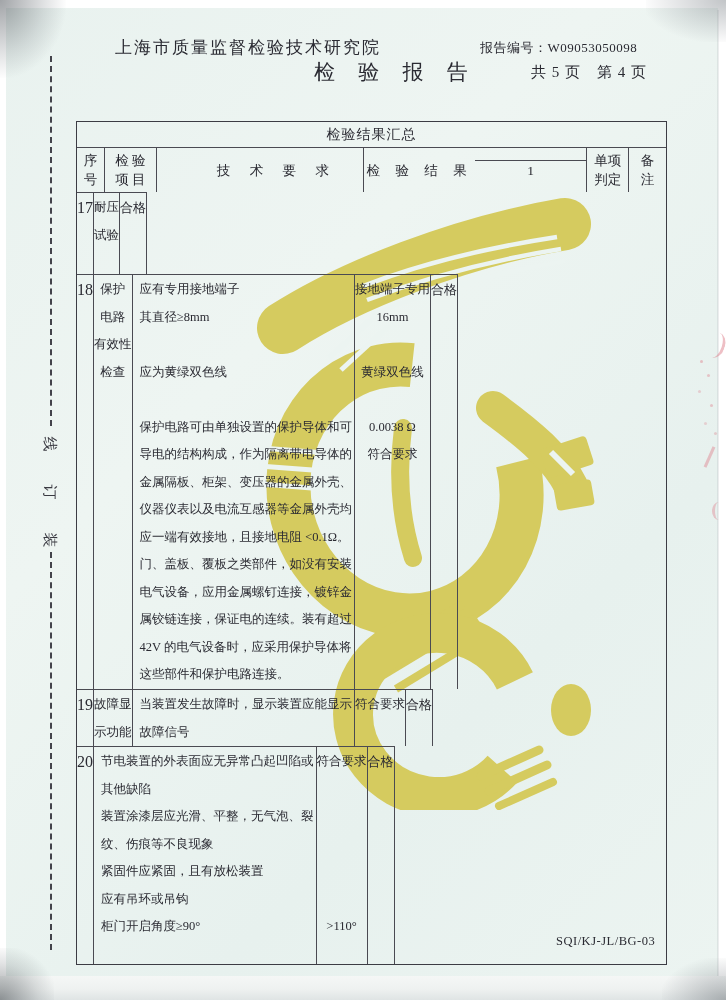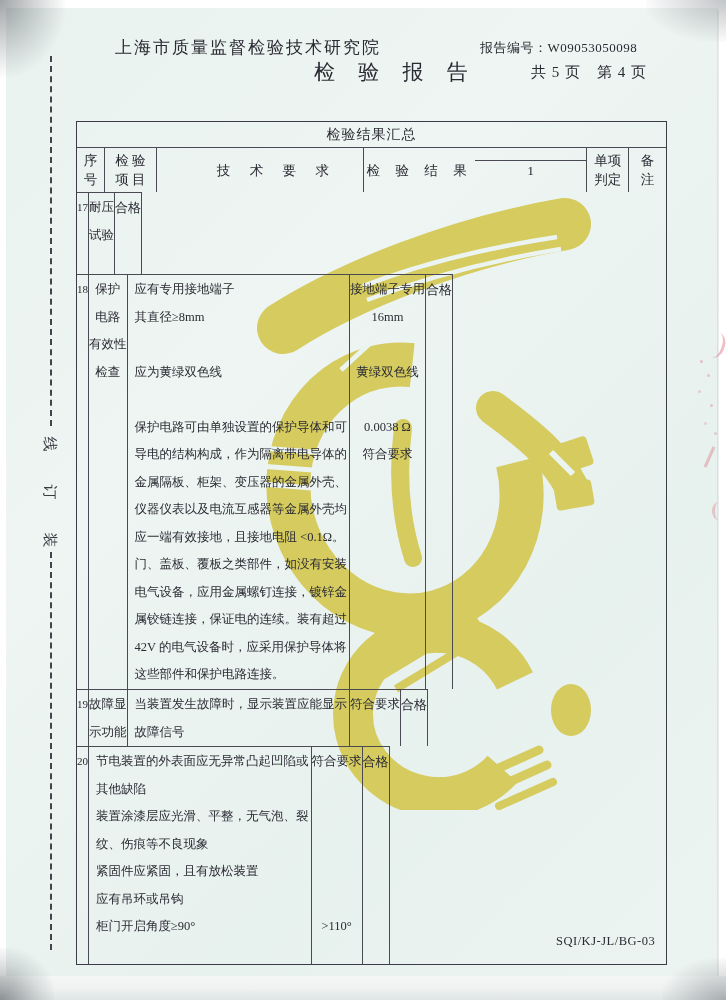--- a/index.html
+++ b/index.html
@@ -77,21 +77,21 @@
   .res-split .res-top{letter-spacing:6px;}
   .res-split .res-bot{border-top:1px solid #4a4a52;letter-spacing:0;}
   .bcell{white-space:pre-line;line-height:27.5px;padding-top:1px;}
   .bcell.tC{text-align:center;}
   .bcell.tL{text-align:left;padding-left:7px;padding-right:2px;}
   .r17 .cell{height:82px;}
   .r18 .cell{height:415px;}
   .r19 .cell{height:57px;}
   .r20 .cell{height:218px;}
   .verdict{font-size:13px;}
-  .num{font-size:11px;}
+  .num{font-size:16px;}
 
   
   .doc-code{position:absolute;left:556px;top:934px;font-size:12.5px;letter-spacing:.5px;z-index:4;}
 
   
   .redmark{position:absolute;z-index:2;pointer-events:none;}
   .red-arc1{left:706px;top:332px;width:16px;height:26px;border-right:3px solid rgba(222,128,140,.5);
     border-radius:50%;transform:rotate(18deg);}
   .red-dots{left:700px;top:360px;width:3px;height:3px;border-radius:50%;background:rgba(222,128,140,.45);
     box-shadow:7px 14px 0 rgba(222,128,140,.4),-2px 30px 0 rgba(222,128,140,.32),

